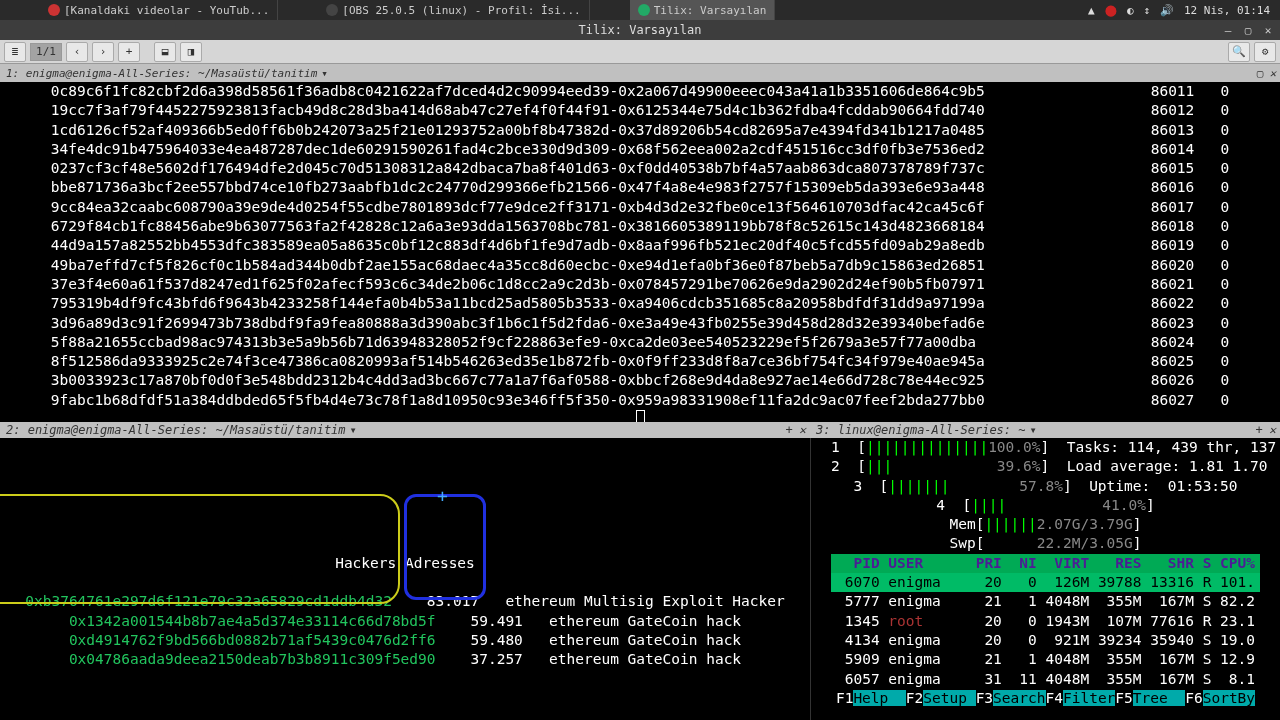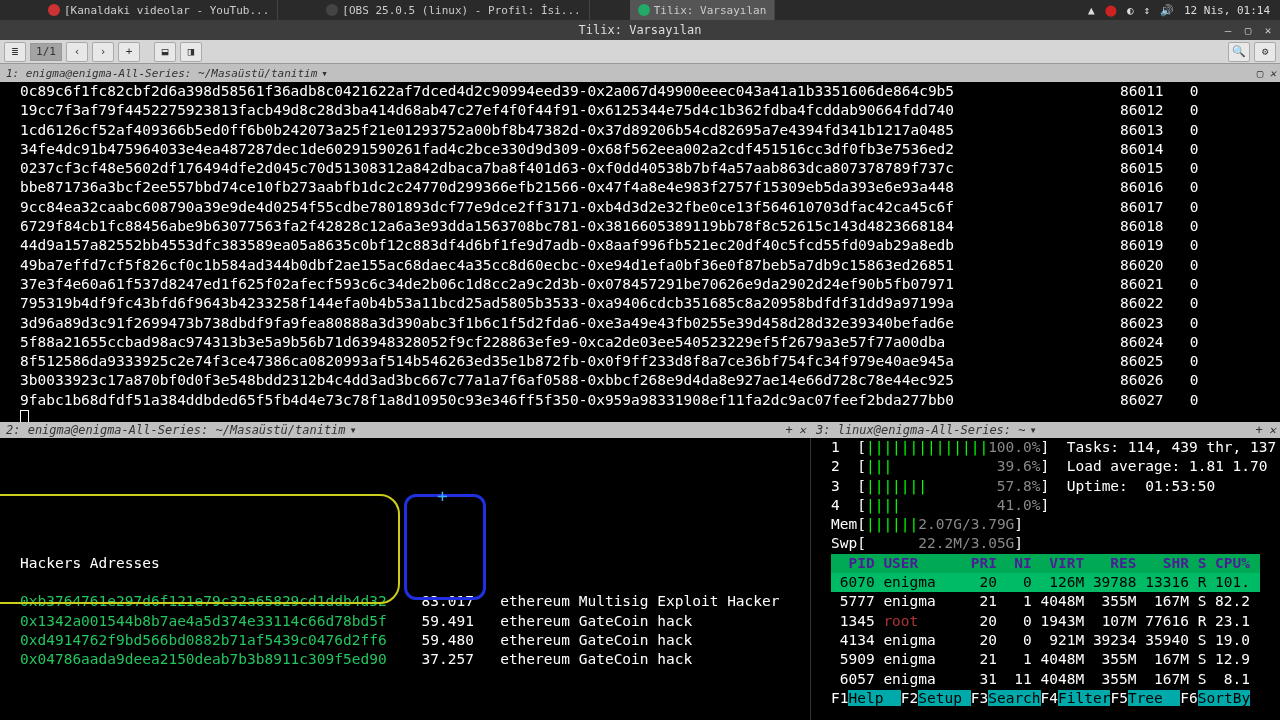--- a/index.html
+++ b/index.html
@@ -10,21 +10,21 @@
 .task .dot { width:12px; height:12px; border-radius:50%; display:inline-block; }
 .tray { margin-left:auto; display:flex; align-items:center; gap:10px; padding-right:10px; color:#ddd; }
 .window-titlebar { height:20px; background:#3d3d3d; display:flex; align-items:center; justify-content:center; color:#ddd; font-size:12px; position:relative; }
 .window-controls { position:absolute; right:4px; display:flex; gap:4px; }
 .window-controls span { width:16px; height:14px; display:inline-flex; align-items:center; justify-content:center; color:#ccc; font-size:11px; cursor:default; }
 .toolbar { height:24px; background:#d6d6d6; display:flex; align-items:center; gap:4px; padding:0 4px; border-bottom:1px solid #999; }
 .tbtn { width:22px; height:20px; background:#e8e8e8; border:1px solid #aaa; border-radius:2px; display:inline-flex; align-items:center; justify-content:center; font-size:11px; color:#333; }
 .pager { width:32px; height:18px; background:#a3a3a3; border:1px solid #999; text-align:center; font-size:11px; color:#333; line-height:16px; }
 .tab-bar { height:18px; background:#c0c0c0; display:flex; align-items:center; font-size:11px; color:#333; font-style:italic; }
 .tab { padding:0 6px; display:flex; align-items:center; gap:4px; }
-.terminal { background:#000; color:#fff; font-family:'DejaVu Sans Mono',monospace; font-size:14.5px; line-height:19.3px; padding:0 20px; white-space:pre; overflow:hidden; }
+.terminal { background:#000; color:#fff; font-family:'DejaVu Sans Mono',monospace; font-size:14.5px; line-height:19.3px; padding:0 20px; white-space:pre; overflow:hidden;text-align:center; }
 .term-top { height:340px; }
 .split { display:flex; }
 .term-bl { width:810px; height:295px; position:relative; }
 .term-br { width:470px; height:295px; border-left:1px solid #333; }
 .split-tab-bar { height:16px; background:#c0c0c0; display:flex; align-items:center; font-size:12px; color:#333; font-style:italic; }
 .htop-pct { color:#888; }
 .htop-header { background:#0a5; color:#4c1d95; font-weight:bold; }
 .htop-row-sel { background:#0b6; color:#000; }
 .htop-fkey { background:#0aa; color:#000; }
 .cursor { display:inline-block; width:9px; height:16px; border:1px solid #fff; vertical-align:-2px; }

